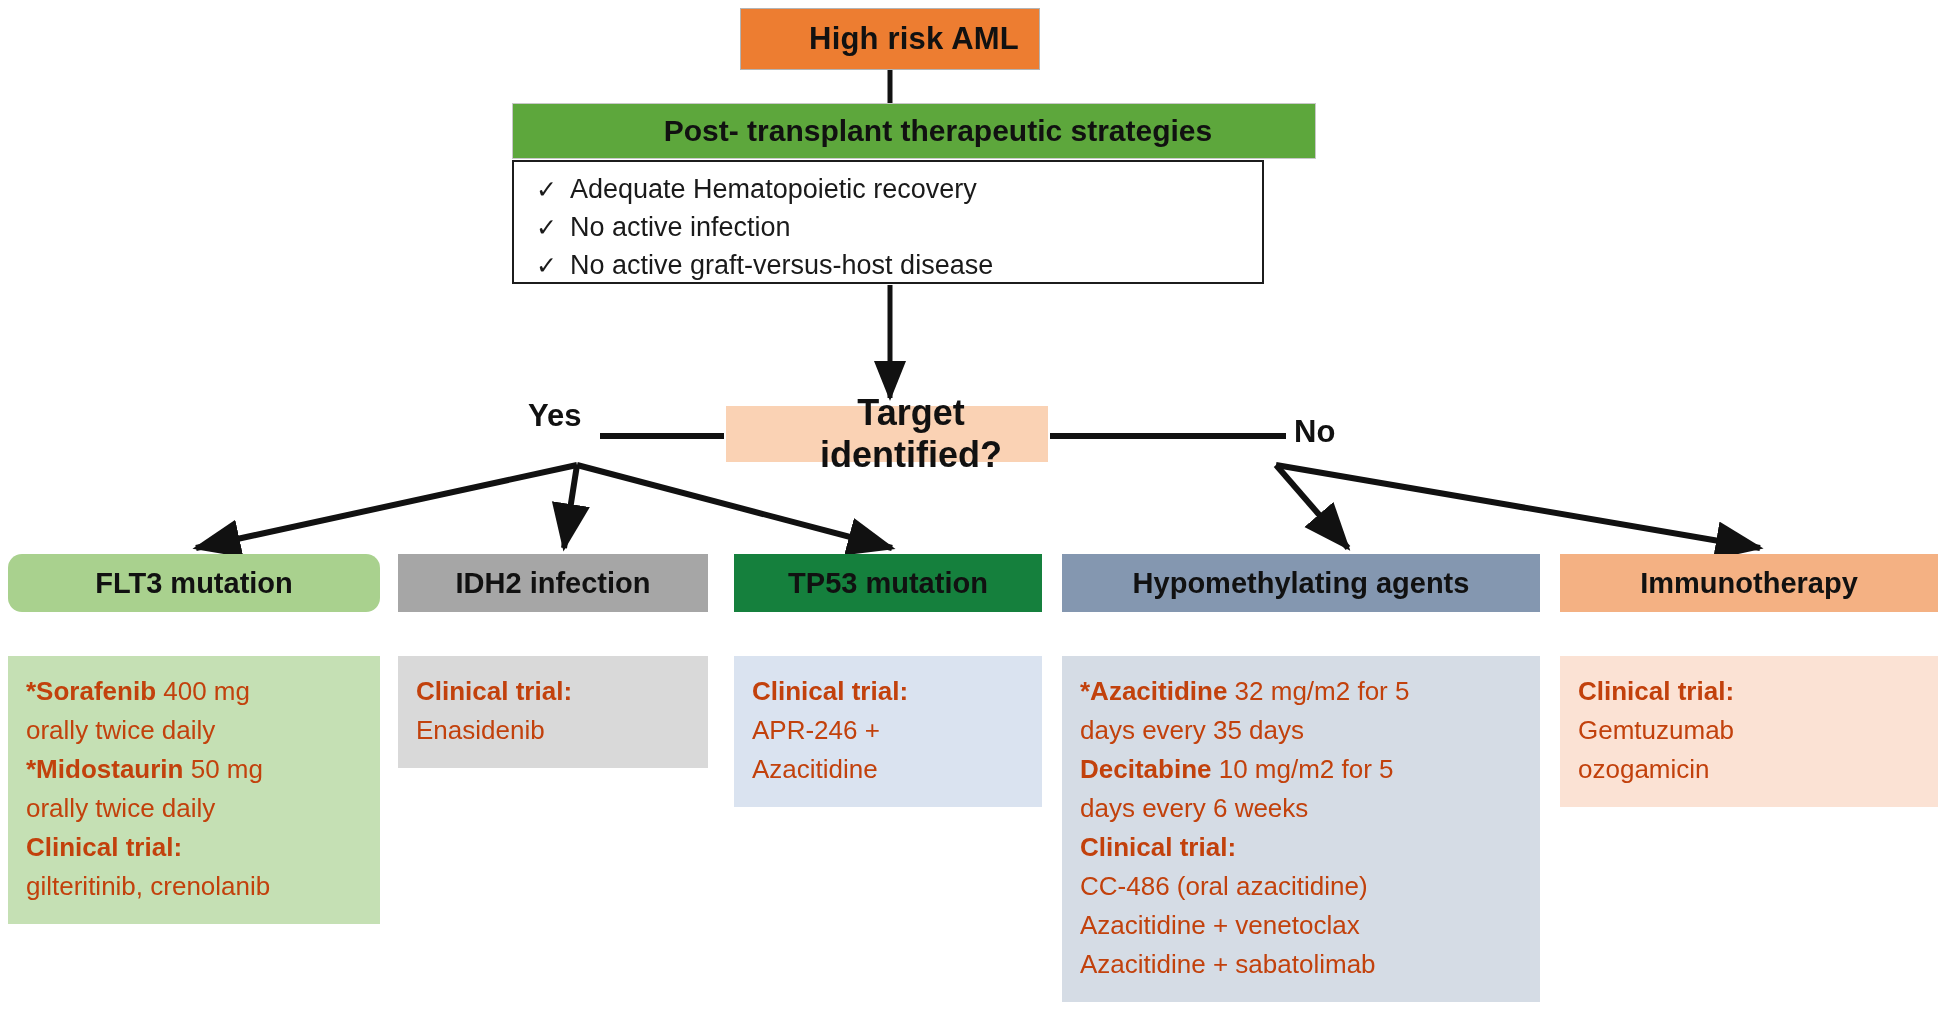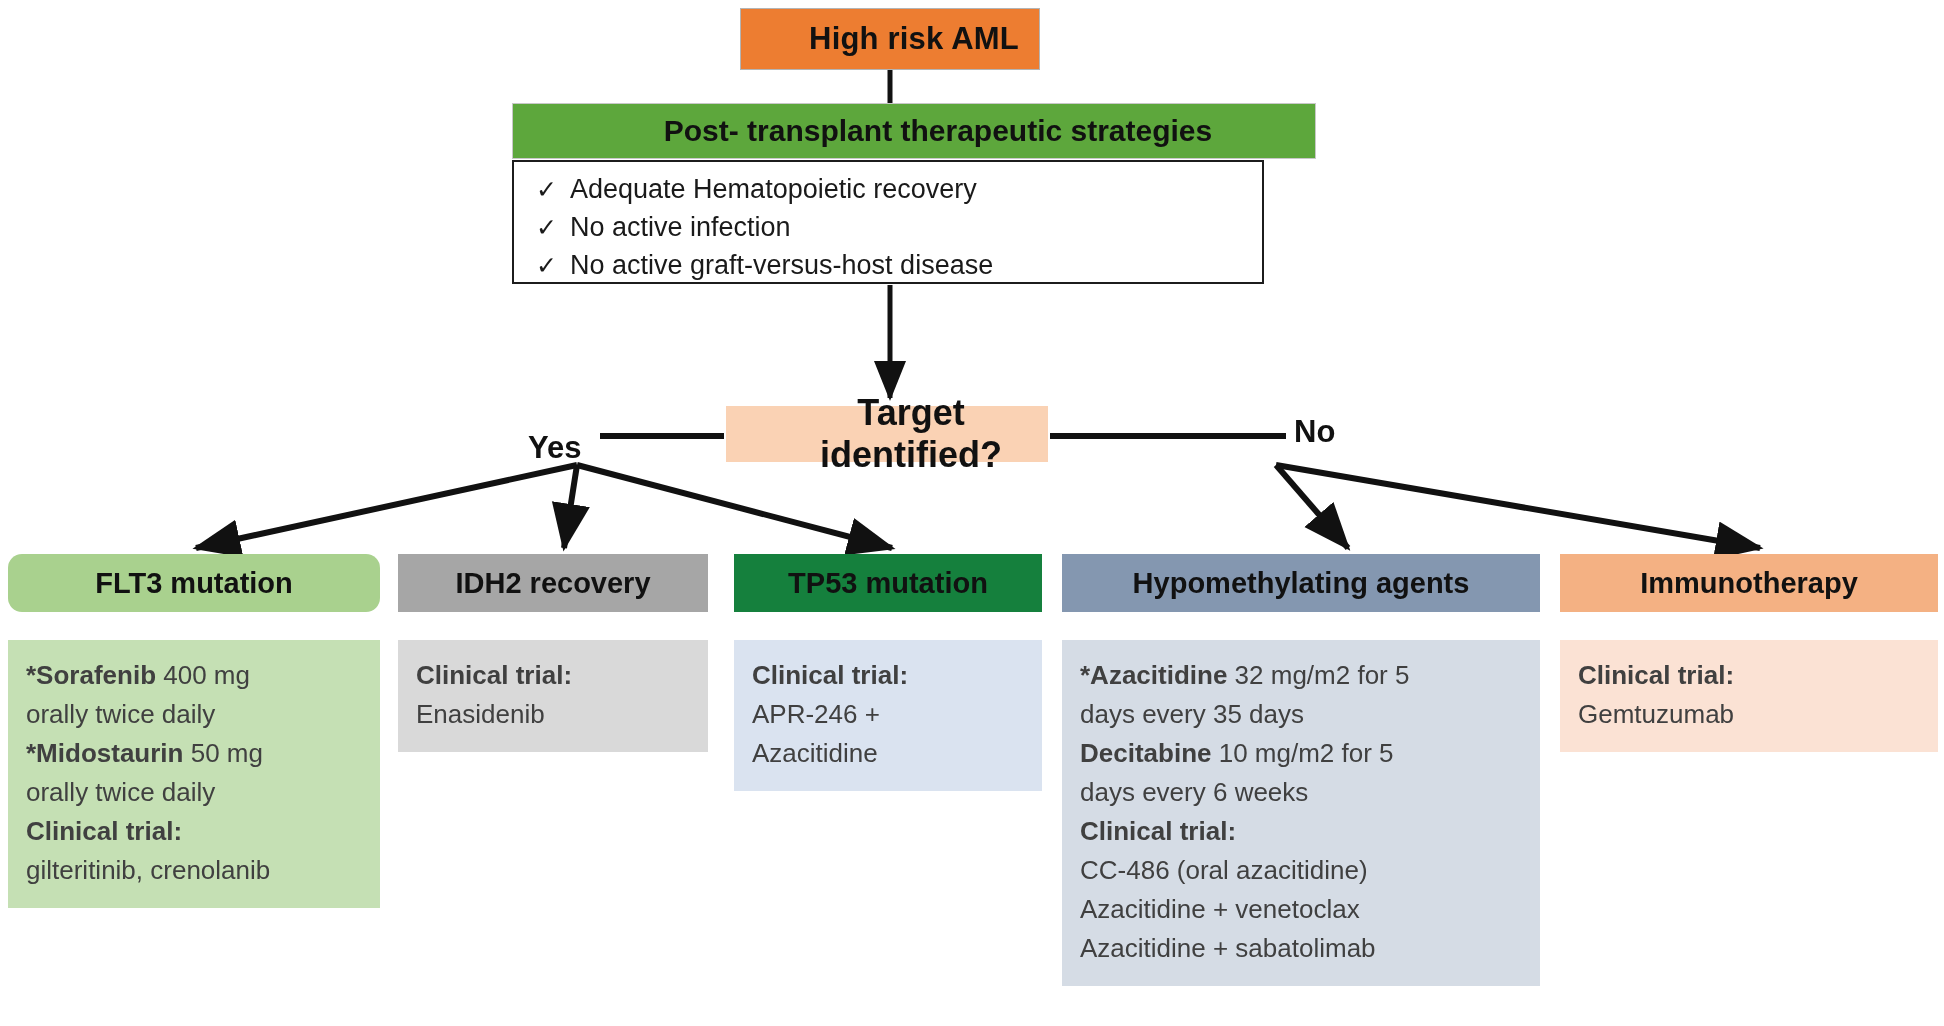--- a/index.html
+++ b/index.html
@@ -84,47 +84,47 @@
     font-size: 36px;
   }
 
   
   .branch-label {
     position: absolute;
     font-size: 31px;
     font-weight: bold;
     color: #111111;
   }
-  #label-yes { left: 528px; top: 430px; }
+  #label-yes { left: 528px; top: 398px; }
   #label-no  { left: 1294px; top: 414px; }
 
   
   .col {
     position: absolute;
     top: 554px;
   }
   .col-header {
     box-sizing: border-box;
     height: 58px;
     display: flex;
     align-items: center;
     justify-content: center;
     font-size: 29px;
     font-weight: bold;
     color: #111111;
     text-align: center;
   }
   .col-body {
     box-sizing: border-box;
-    margin-top: 28px;
+    margin-top: 44px;
     padding: 16px 28px 18px 18px;
     font-size: 26px;
     line-height: 39px;
     font-weight: normal;
-    color: #404040;
+    color: #c2410c;
   }
   .col-body p { margin: 0; }
   .col-body b { font-weight: bold; }
 
   
   #col-flt3  { left: 8px;    width: 372px; }
   #col-flt3  .col-header { background: #A9D18E; border-radius: 14px; }
   #col-flt3  .col-body   { background: #C5E0B4; }
 
   #col-idh2  { left: 398px;  width: 310px; }
@@ -209,21 +209,21 @@
         <p><b>*Sorafenib</b> 400 mg</p>
         <p>orally twice daily</p>
         <p><b>*Midostaurin</b> 50 mg</p>
         <p>orally twice daily</p>
         <p><b>Clinical trial:</b></p>
         <p>gilteritinib, crenolanib</p>
       </div>
   </div>
 
   <div class="col" id="col-idh2">
-    <div class="col-header">IDH2 recovery</div>
+    <div class="col-header">IDH2 infection</div>
     <div class="col-body">
         <p><b>Clinical trial:</b></p>
         <p>Enasidenib</p>
       </div>
   </div>
 
   <div class="col" id="col-tp53">
     <div class="col-header">TP53 mutation</div>
     <div class="col-body">
         <p><b>Clinical trial:</b></p>
@@ -244,16 +244,17 @@
         <p>Azacitidine + venetoclax</p>
         <p>Azacitidine + sabatolimab</p>
       </div>
   </div>
 
   <div class="col" id="col-immun">
     <div class="col-header">Immunotherapy</div>
     <div class="col-body">
         <p><b>Clinical trial:</b></p>
         <p>Gemtuzumab</p>
+        <p>ozogamicin</p>
       </div>
   </div>
 
 </div>
 
 </body></html>

